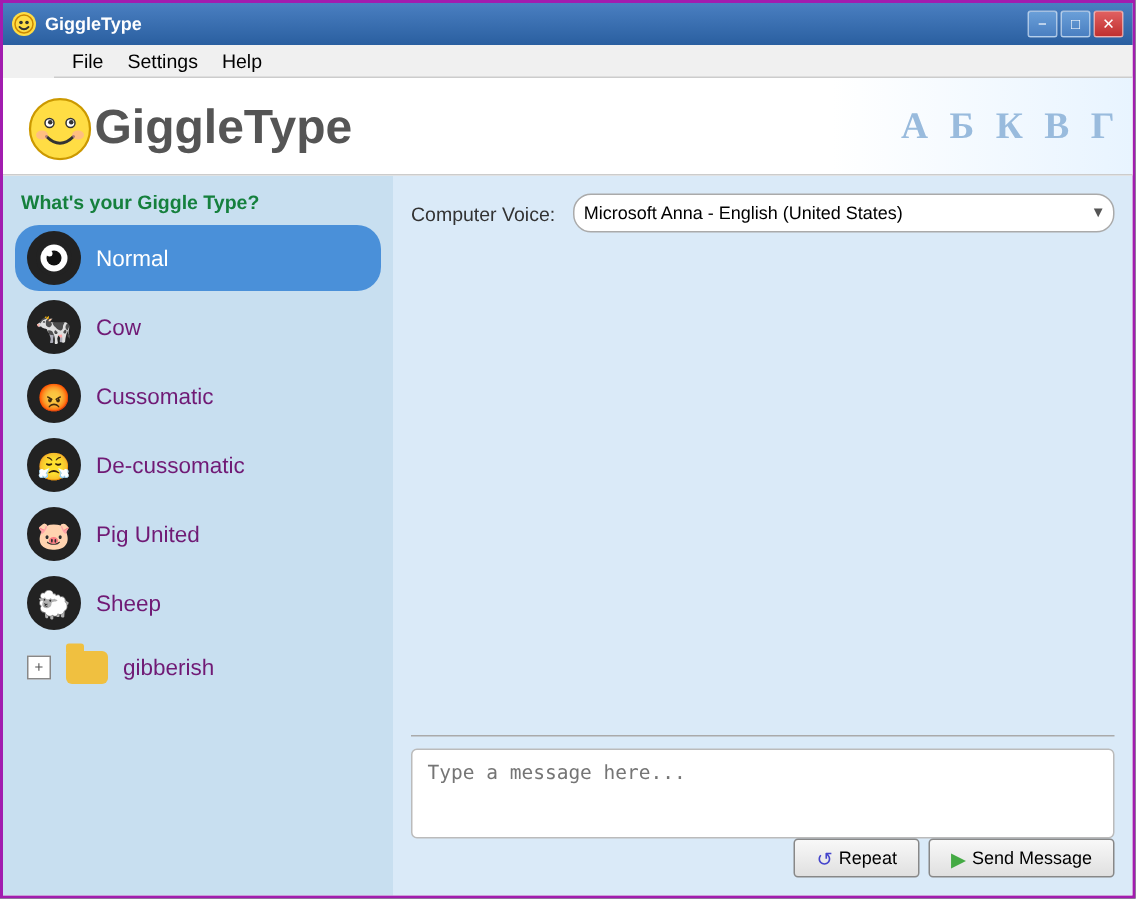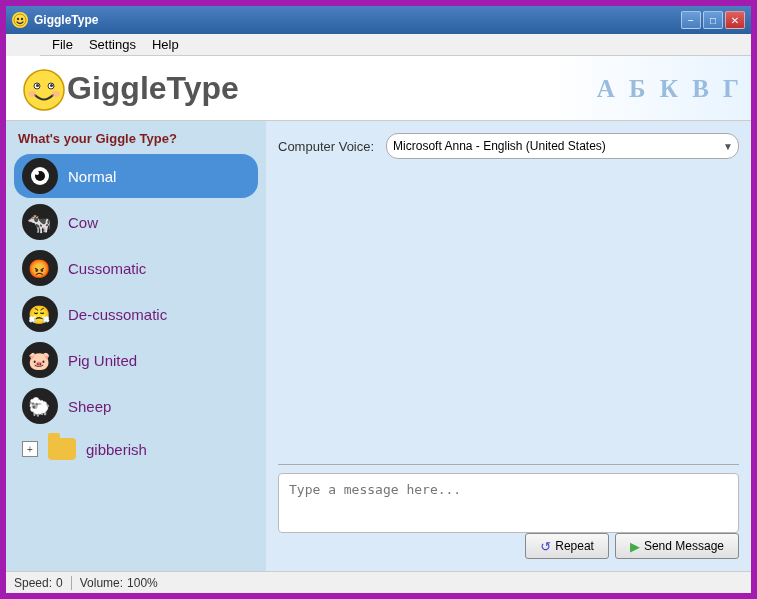--- a/index.html
+++ b/index.html
@@ -8,21 +8,21 @@
       font-size: 13px;
       background: #000;
       width: 757px;
       height: 599px;
       overflow: hidden;
     }
     .window {
       width: 757px;
       height: 599px;
       background: #f0f0f0;
-      border: 6px solid #a21caf;
+      border: 2px solid #a21caf;
       display: flex;
       flex-direction: column;
     }
     .title-bar {
       background: linear-gradient(to bottom, #4a7fc1, #2a5fa0);
       color: white;
       height: 28px;
       display: flex;
       align-items: center;
       justify-content: space-between;
@@ -122,21 +122,21 @@
       flex-shrink: 0;
       display: flex;
       flex-direction: column;
       padding: 10px 8px;
       gap: 2px;
       overflow-y: auto;
     }
     .sidebar-title {
       font-size: 13px;
       font-weight: bold;
-      color: #7f1d1d;
+      color: #15803d;
       margin-bottom: 6px;
       padding: 0 4px;
     }
     .sidebar-item {
       display: flex;
       align-items: center;
       gap: 10px;
       padding: 4px 8px;
       border-radius: 16px;
       cursor: pointer;
@@ -449,20 +449,13 @@
           <span>Repeat</span>
         </button>
         <button class="btn btn-send">
           <span class="btn-icon">▶</span>
           <span>Send Message</span>
         </button>
       </div>
     </div>
   </div>
 
-  <div class="status-bar">
-    <span>Speed:</span>
-    <span style="margin-left:4px;">0</span>
-    <div class="status-divider"></div>
-    <span>Volume:</span>
-    <span style="margin-left:4px;">100%</span>
-  </div>
 </div>
 
 </body></html>

